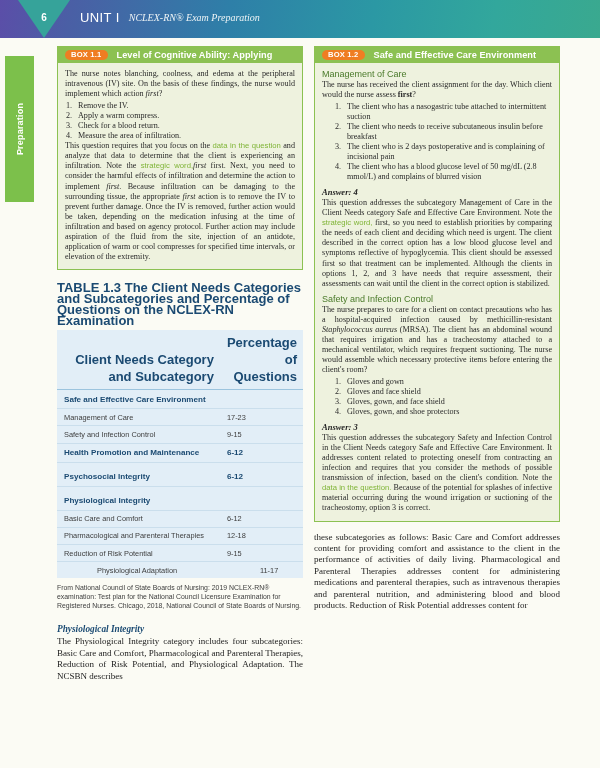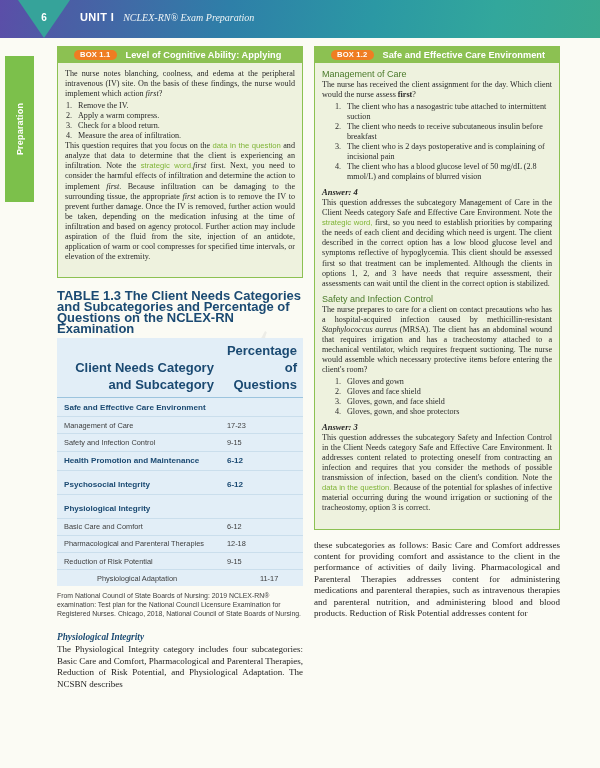--- a/index.html
+++ b/index.html
@@ -42,22 +42,22 @@
   .header-text {
     position: absolute;
     left: 80px; top: 0;
     height: 34px;
     display: flex; align-items: center;
     white-space: nowrap;
   }
   .header-unit {
     color: #ffffff;
     font-family: "Liberation Sans", sans-serif;
-    font-weight: bold;
-    font-size: 11px;
+    font-weight: normal;
+    font-size: 13px;
     letter-spacing: 0.4px;
   }
   .header-title {
     color: #eef4f6;
     font-family: "Liberation Serif", serif;
     font-style: italic;
     font-size: 10px;
     margin-left: 9px;
   }
 
@@ -99,21 +99,21 @@
   .feature-box {
     border: 1.1px solid #8cc152;
     background: #eef2de;
     margin-bottom: 10px;
   }
   .box-header {
     background: #8cc152;
     height: 16px;
     display: flex;
     align-items: center;
-    padding-left: 16px;
+    padding-left: 7px;
   }
   .box-tag {
     background: #ef7d22;
     color: #ffffff;
     font-family: "Liberation Sans", sans-serif;
     font-weight: bold;
     font-size: 7.6px;
     letter-spacing: 0.2px;
     padding: 1.5px 6px 1.5px 6px;
     border-radius: 7px;
@@ -121,21 +121,21 @@
   }
   .box-title {
     color: #ffffff;
     font-family: "Liberation Sans", sans-serif;
     font-weight: bold;
     font-size: 9.2px;
     margin-left: 9px;
     letter-spacing: 0.05px;
   }
   .box-body {
-    padding: 6px 7px 15px 7px;
+    padding: 6px 7px 7px 7px;
   }
   .box-body p {
     font-family: "Liberation Serif", serif;
     font-size: 8.15px;
     line-height: 10.1px;
     color: #2a2a2a;
     text-align: justify;
     margin-bottom: 0;
   }
   .subhead {

